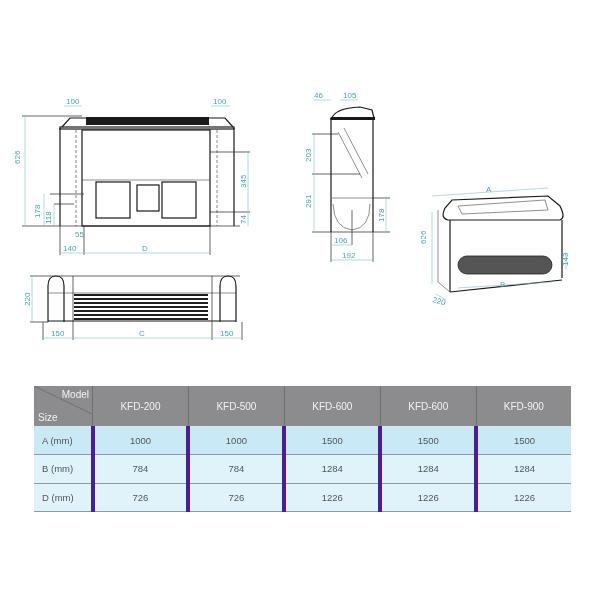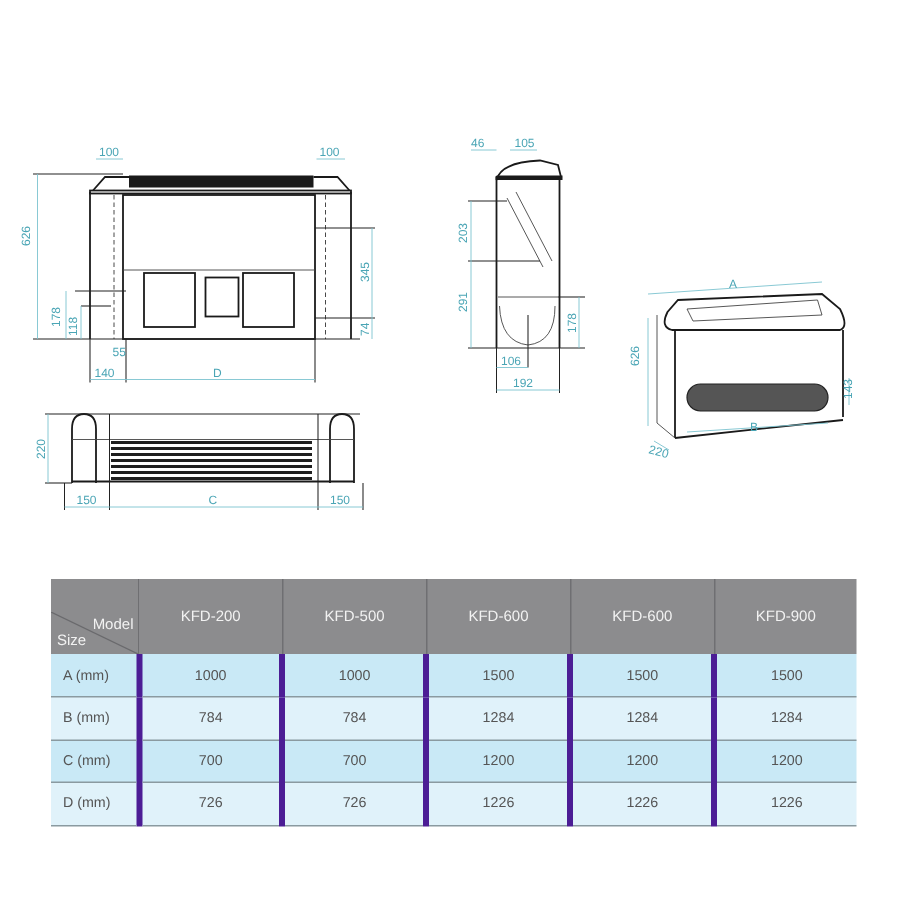--- a/index.html
+++ b/index.html
@@ -13,21 +13,21 @@
   .dash { stroke: #333; stroke-width: 0.6; stroke-dasharray: 3 2; fill: none; }
   .thin { stroke: #444; stroke-width: 0.6; fill: none; }
 
   table.spec { position: absolute; left: 34px; top: 386px; width: 537px; border-collapse: collapse; font-size: 9.5px; color: #555; }
   table.spec th { background: #8c8c8e; color: #f2f2f2; font-weight: normal; height: 28px; border-left: 1px solid #6f6f72; font-size: 10px; }
   table.spec th:first-child { border-left: none; }
   table.spec td { height: 28.5px; text-align: center; border-left: 4px solid #4c1d95; border-bottom: 1px solid #8a9aa0; }
   table.spec td:first-child { border-left: none; text-align: left; padding-left: 8px; }
   table.spec tr.odd td { background: #c9e9f6; }
   table.spec tr.even td { background: #e0f2fa; }
-  .corner { position: relative; width: 58px; height: 28px; text-align: center; margin-top: 22px; }
+  .corner { position: relative; width: 58px; height: 40px; text-align: center; }
   .corner svg { position: absolute; left: 0; top: 0; }
   .corner .model { position: absolute; right: 3px; top: 3px; }
   .corner .size { position: absolute; left: 4px; bottom: 3px; }
 </style>
 </head>
 <body>
 
 <svg class="drawing" width="600" height="380">
 
   <g>
@@ -184,28 +184,20 @@
       <td>1500</td>
     </tr>
     <tr class="even">
       <td>B (mm)</td>
       <td>784</td>
       <td>784</td>
       <td>1284</td>
       <td>1284</td>
       <td>1284</td>
     </tr>
-    <tr class="odd">
-      <td>C (mm)</td>
-      <td>700</td>
-      <td>700</td>
-      <td>1200</td>
-      <td>1200</td>
-      <td>1200</td>
-    </tr>
     <tr class="even">
       <td>D (mm)</td>
       <td>726</td>
       <td>726</td>
       <td>1226</td>
       <td>1226</td>
       <td>1226</td>
     </tr>
   </tbody>
 </table>

